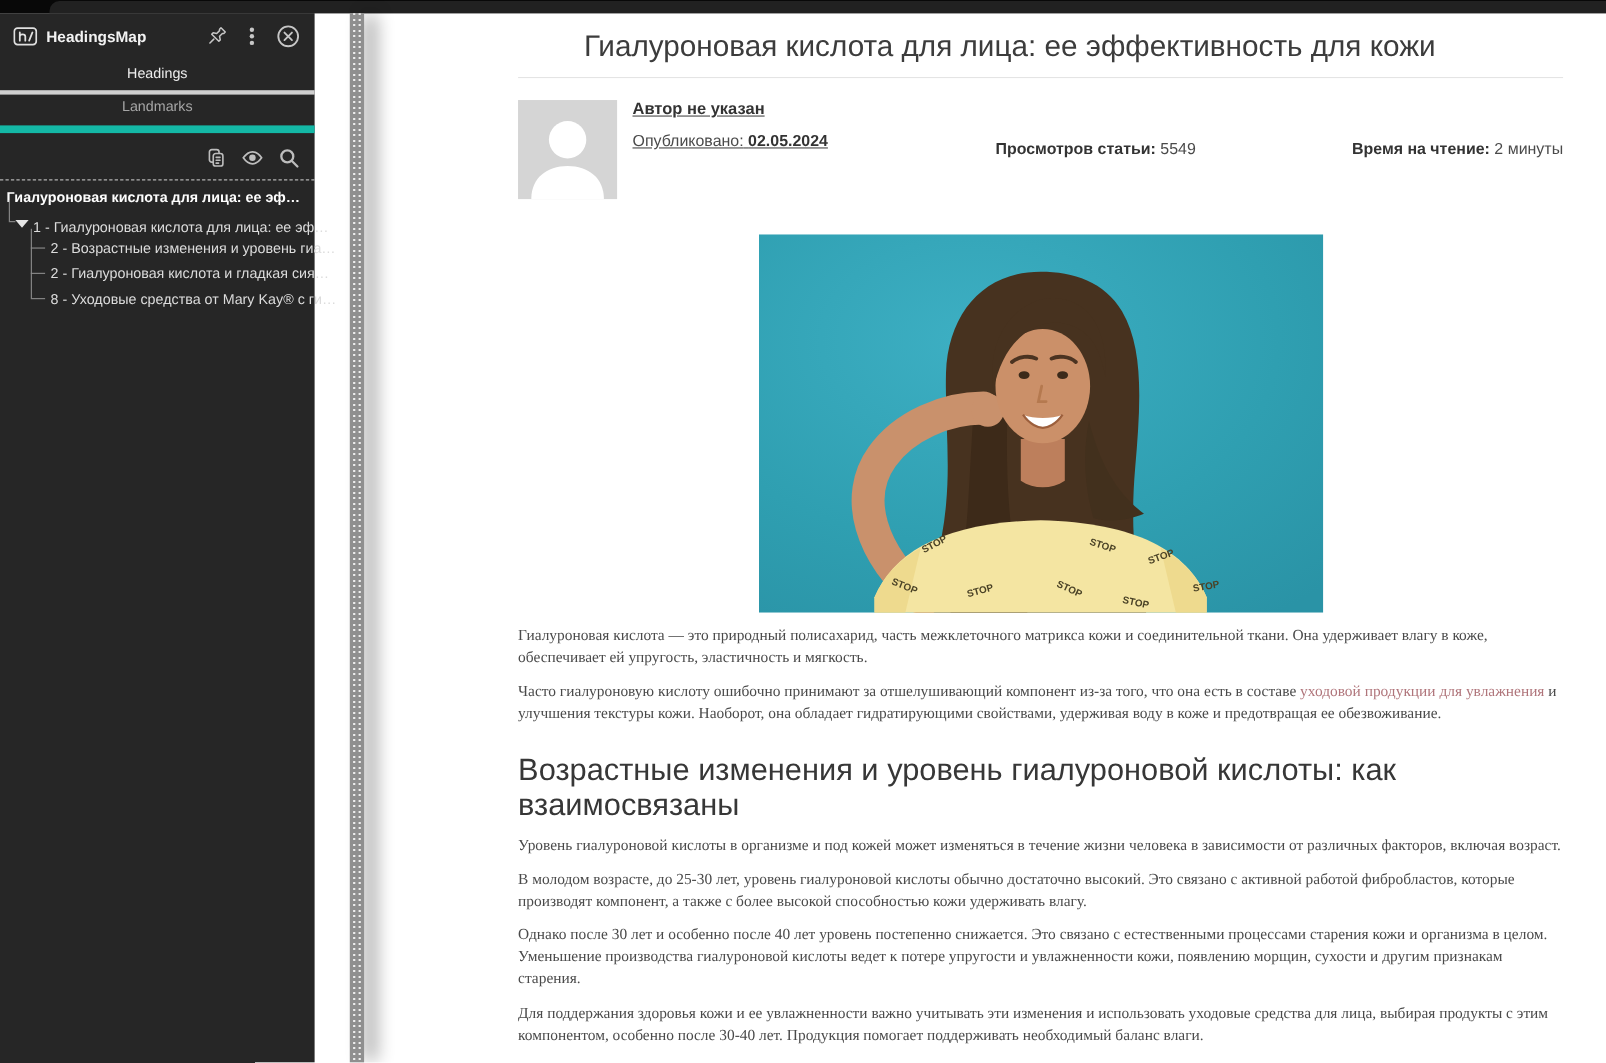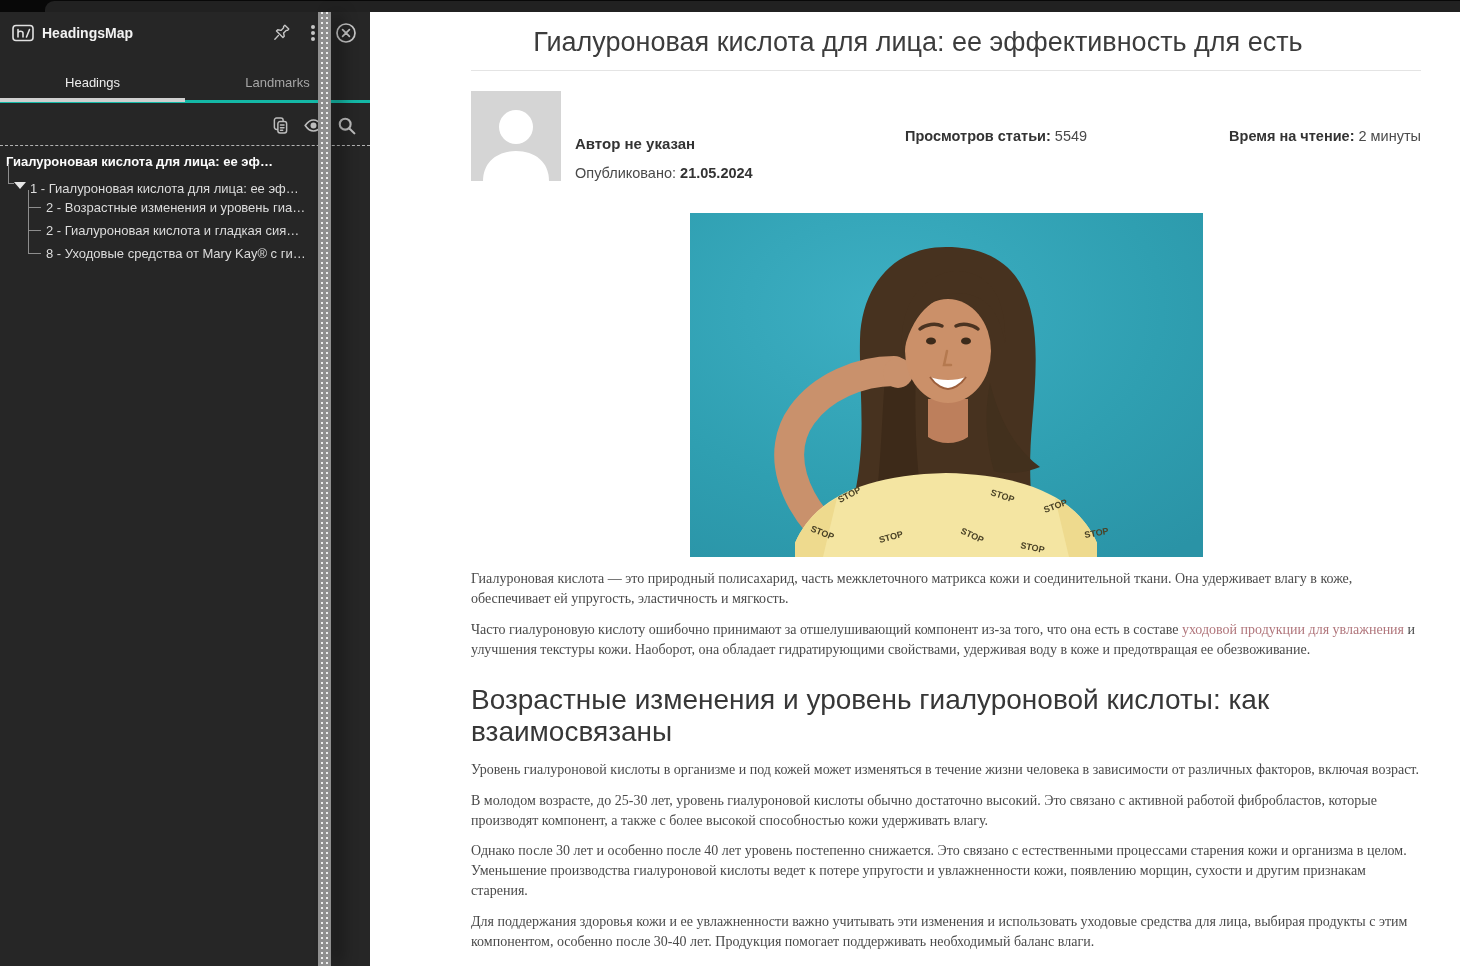--- a/index.html
+++ b/index.html
@@ -5,27 +5,27 @@
   * { margin:0; padding:0; box-sizing:border-box; }
   html,body { width:1460px; height:966px; overflow:hidden; background:#fff;
               font-family:"Liberation Sans", sans-serif; }
   body { position:relative; }
 
   
   .topbar { position:absolute; left:0; top:0; width:1460px; height:12px; background:#080808; z-index:5; }
   .topbar-round { position:absolute; left:45px; top:1px; right:0; height:11px; background:#212121; border-radius:9px 0 0 0; }
 
   
-  .panel { position:absolute; left:0; top:12px; width:370px; bottom:0; background:#262626; color:#ddd; z-index:4; }
+  .panel { position:absolute; left:0; top:12px; width:286px; bottom:0; background:#262626; color:#ddd; z-index:4; }
   .panel-header { display:flex; align-items:center; gap:8px; padding:9px 12px 2px 8px; }
   .panel-title { font-size:14px; font-weight:bold; color:#f2f2f2; flex:1; }
   .icon-btn { display:inline-flex; align-items:center; justify-content:center; cursor:pointer; }
   .panel-header .icon-btn { margin-left:4px; }
 
-  .tabs { display:flex; margin-top:23px; border-bottom:3px solid #14b8a6; }
+  .tabs { display:flex; margin-top:7px; border-bottom:7px solid #14b8a6;flex-direction:column; }
   .tab { flex:1; text-align:center; font-size:13px; color:#a6a6a6; padding:5px 0 10px; position:relative; cursor:pointer; }
   .tab.active { color:#ededed; }
   .tab.active::after { content:""; position:absolute; left:0; right:0; bottom:-2px; height:4px; background:#cfcfcf; }
 
   .panel-tools { display:flex; justify-content:flex-end; gap:11px; padding:12px 13px 9px; }
   .panel-dashed { border-top:1px dashed #b3b3b3; }
 
   .tree { position:relative; padding:10px 16px 0 8px; font-size:13px; height:130px; }
   .tree-root { position:absolute; left:6px; top:8px; font-weight:bold; font-size:13px; color:#fdfdfd; white-space:nowrap; cursor:pointer; }
   .tree-item { position:absolute; white-space:nowrap; color:#dcdcdc; cursor:pointer; max-width:280px; overflow:hidden; }
@@ -46,21 +46,21 @@
   .resizer::after { left:8px; }
 
   
   .page { position:absolute; left:331px; top:12px; right:0; bottom:0; background:#fff; overflow:hidden; }
   .article { margin-left:140px; width:950px; color:#4a4a4a; }
 
   .article-title { margin-top:14px; padding-right:56px; text-align:center; font-size:27px; font-weight:400;
                    color:#3c3c3c; line-height:1.2; }
   .title-rule { border:none; border-top:1px solid #e4e4e4; margin-top:12px; }
 
-  .meta { position:relative; margin-top:20px; display:flex; align-items:flex-end; height:90px; }
+  .meta { position:relative; margin-top:20px; display:flex; align-items:flex-start; height:90px;text-decoration:underline; }
   .avatar { width:90px; height:90px; background:#d5d5d5; flex:0 0 auto; overflow:hidden; }
   .author-block { margin-left:14px; }
   .author-name { font-weight:bold; font-size:15px; color:#333; }
   .pub-line { margin-top:13px; font-size:14.5px; color:#4a4a4a; }
   .pub-line b { color:#333; }
   .meta-views { position:absolute; left:434px; top:50%; transform:translateY(-50%); font-size:14.5px; color:#4a4a4a; }
   .meta-time  { position:absolute; right:0;    top:50%; transform:translateY(-50%); font-size:14.5px; color:#4a4a4a;margin-left:36px; }
   .meta b { font-weight:bold; color:#333; }
 
   .hero { width:513px; height:344px; margin:32px auto 0; display:block; }
@@ -154,36 +154,36 @@
     <div class="tree-item t-i3">2 - Гиалуроновая кислота и гладкая сия…</div>
     <div class="tree-item t-i4">8 - Уходовые средства от Mary Kay® с ги…</div>
   </div>
 </div>
 
 <div class="resizer"></div>
 
 <div class="page">
   <div class="article">
 
-    <h1 class="article-title">Гиалуроновая кислота для лица: ее эффективность для есть</h1>
+    <h1 class="article-title">Гиалуроновая кислота для лица: ее эффективность для кожи</h1>
     <hr class="title-rule">
 
     <div class="meta">
       <div class="avatar">
         <svg width="90" height="90" viewBox="0 0 90 90">
           <rect width="90" height="90" fill="#d5d5d5"></rect>
           <circle cx="45" cy="36" r="17" fill="#ffffff"></circle>
           <path d="M12 90c0-19 14-30 33-30s33 11 33 30z" fill="#ffffff"></path>
         </svg>
       </div>
       <div class="author-block">
         <div class="author-name">Автор не указан</div>
         <div class="pub-line">
           <span>Опубликовано:</span>
-          <b>21.05.2024</b>
+          <b>02.05.2024</b>
         </div>
       </div>
       <div class="meta-views">
         <b>Просмотров статьи:</b>
         <span>5549</span>
       </div>
       <div class="meta-time">
         <b>Время на чтение:</b>
         <span>2 минуты</span>
       </div>

